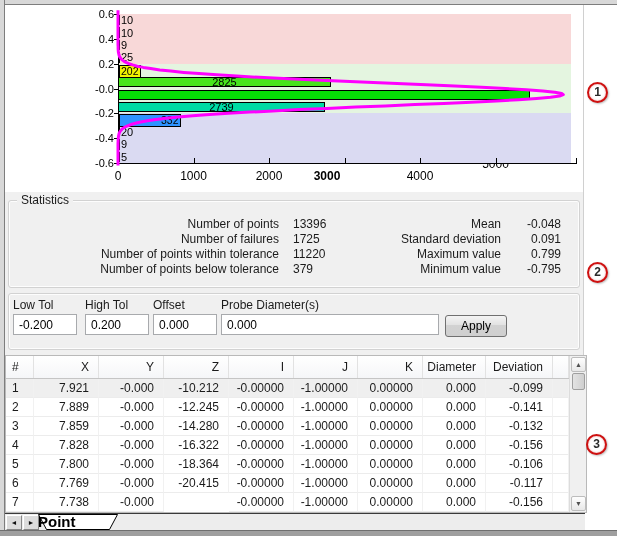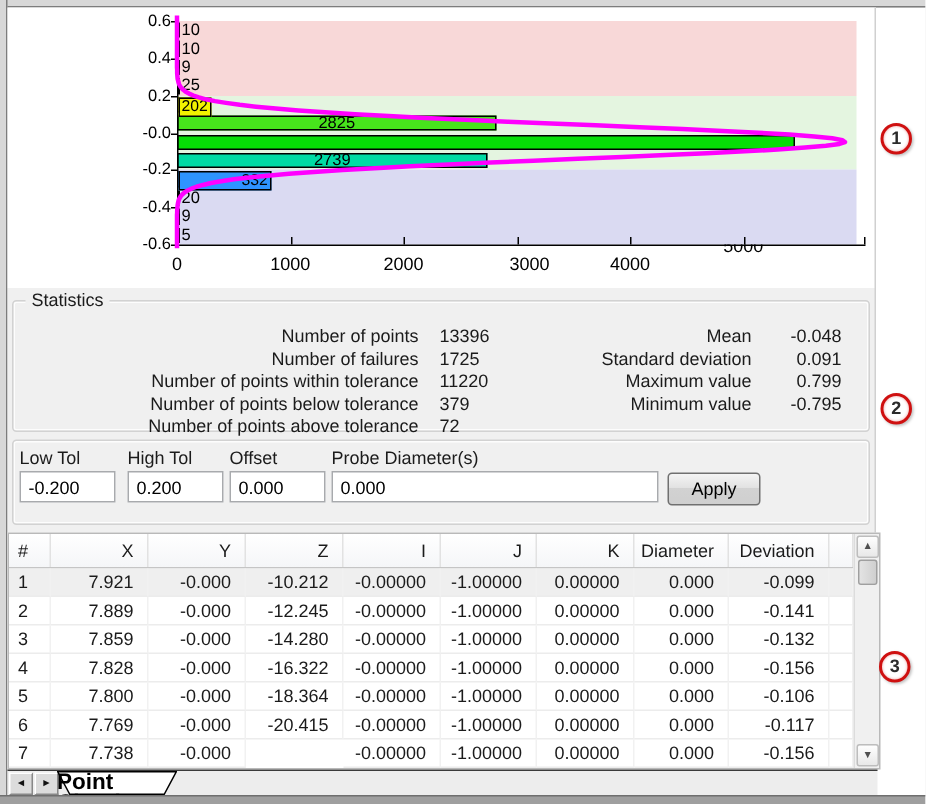--- a/index.html
+++ b/index.html
@@ -79,21 +79,21 @@
     <div class="band" style="left: 113px; width: 453px; top: 108.333px; height: 49.6667px; background: rgb(218, 218, 242); z-index: 1;"></div>
     <div class="axis-y" style="left: 113px; top: 9px; height: 149px; z-index: 3;"></div>
     <div class="axis-x" style="left: 113px; top: 158px; width: 459px; z-index: 3;"></div>
     <div class="xtick" style="left: 113px; top: 153px; z-index: 4;"></div>
     <div class="xtick-label" style="left: 91px; top: 164px;">0</div>
     <div class="xtick" style="left: 188.5px; top: 153px; z-index: 4;"></div>
     <div class="xtick-label" style="left: 166.5px; top: 164px;">1000</div>
     <div class="xtick" style="left: 264px; top: 153px; z-index: 4;"></div>
     <div class="xtick-label" style="left: 242px; top: 164px;">2000</div>
     <div class="xtick" style="left: 339.5px; top: 153px; z-index: 4;"></div>
-    <div class="xtick-label" style="left: 326px; top: 164px;">3000</div>
+    <div class="xtick-label" style="left: 300px; top: 164px; font-weight: bold;">3000</div>
     <div class="xtick" style="left: 415px; top: 153px; z-index: 4;"></div>
     <div class="xtick-label" style="left: 393px; top: 164px;">4000</div>
     <div class="xtick" style="left: 490.5px; top: 153px; z-index: 4;"></div>
     <div class="xtick-label" style="left: 468.5px; top: 152px;">5000</div>
     <div class="xtick" style="left: 571px; top: 153px; z-index: 4;"></div>
     <div class="ytickmark" style="left: 109px; top: 9px; z-index: 4;"></div>
     <div class="ytick-label" style="left: 79px; top: 3px;">0.6</div>
     <div class="ytickmark" style="left: 109px; top: 33.8333px; z-index: 4;"></div>
     <div class="ytick-label" style="left: 79px; top: 27.8333px;">0.4</div>
     <div class="ytickmark" style="left: 109px; top: 58.6667px; z-index: 4;"></div>
@@ -133,21 +133,20 @@
 
 <div class="abs" id="dialog-region">
 
   <div class="groupbox" id="stats-box" style="left:3px;top:8px;width:570px;height:86px;">
     <span class="groupbox-label">Statistics</span>
     <div id="stats-left" style="position:absolute;left:8px;top:16px;">
         <div class="srow"><span class="slabel" style="width: 262px;">Number of points</span><span class="sval" style="width: 60px;">13396</span></div>
         <div class="srow"><span class="slabel" style="width: 262px;">Number of failures</span><span class="sval" style="width: 60px;">1725</span></div>
         <div class="srow"><span class="slabel" style="width: 262px;">Number of points within tolerance</span><span class="sval" style="width: 60px;">11220</span></div>
         <div class="srow"><span class="slabel" style="width: 262px;">Number of points below tolerance</span><span class="sval" style="width: 60px;">379</span></div>
-        <div class="srow"><span class="slabel" style="width: 262px;">Number of points above tolerance</span><span class="sval" style="width: 60px;">72</span></div>
       </div>
     <div id="stats-right" style="position:absolute;right:18px;top:16px;">
         <div class="srow"><span class="slabel" style="width: 150px;">Mean</span><span class="svalr" style="width: 46px;">-0.048</span></div>
         <div class="srow"><span class="slabel" style="width: 150px;">Standard deviation</span><span class="svalr" style="width: 46px;">0.091</span></div>
         <div class="srow"><span class="slabel" style="width: 150px;">Maximum value</span><span class="svalr" style="width: 46px;">0.799</span></div>
         <div class="srow"><span class="slabel" style="width: 150px;">Minimum value</span><span class="svalr" style="width: 46px;">-0.795</span></div>
       </div>
   </div>
 
   <div class="groupbox" id="tol-box" style="left:3px;top:101px;width:570px;height:55px;">

